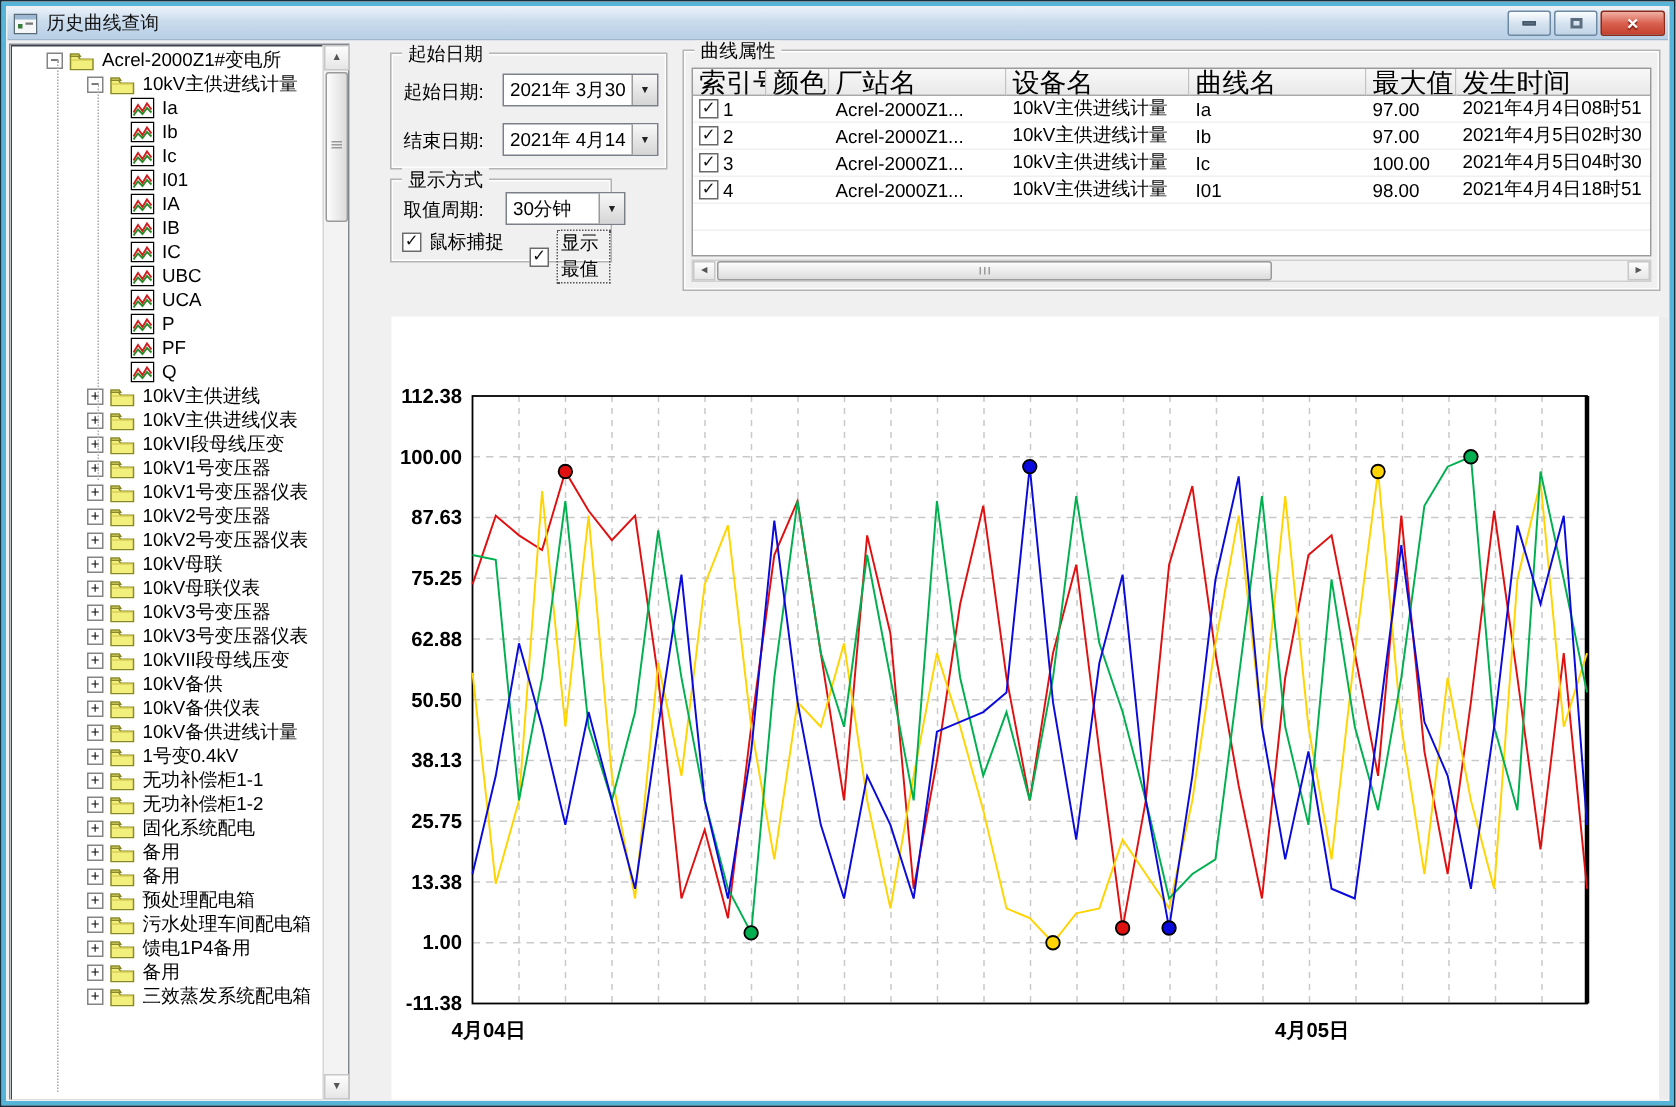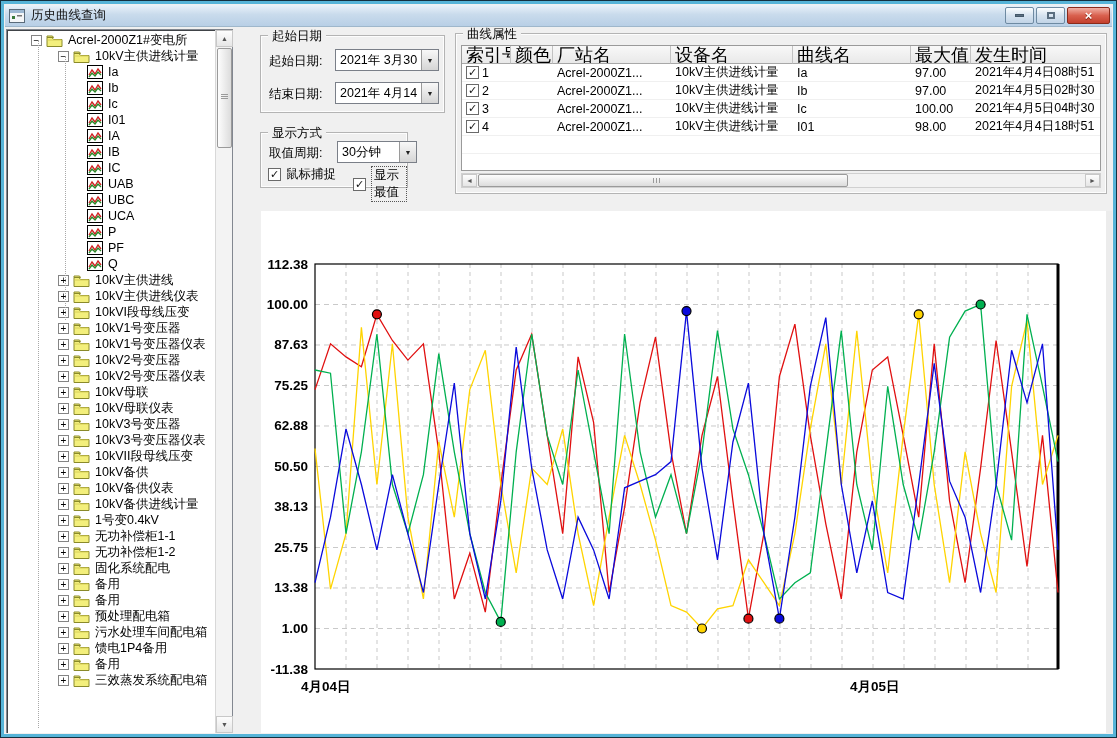--- a/index.html
+++ b/index.html
@@ -183,28 +183,20 @@
               <polyline points="2,12 5,8 8,11 11,7 14,10" fill="none" stroke="#2a8a2a" stroke-width="1.3"></polyline>
             </svg>
             <span class="tlabel">IC</span>
           </div>
           <div class="trow" style="padding-left:80px">
             <svg class="cicon" width="16" height="14">
               <rect x="0.5" y="0.5" width="15" height="13" fill="#fff" stroke="#000"></rect>
               <polyline points="2,10 5,5 8,9 11,4 14,8" fill="none" stroke="#d02020" stroke-width="1.3"></polyline>
               <polyline points="2,12 5,8 8,11 11,7 14,10" fill="none" stroke="#2a8a2a" stroke-width="1.3"></polyline>
             </svg>
-            <span class="tlabel">UAB</span>
-          </div>
-          <div class="trow" style="padding-left:80px">
-            <svg class="cicon" width="16" height="14">
-              <rect x="0.5" y="0.5" width="15" height="13" fill="#fff" stroke="#000"></rect>
-              <polyline points="2,10 5,5 8,9 11,4 14,8" fill="none" stroke="#d02020" stroke-width="1.3"></polyline>
-              <polyline points="2,12 5,8 8,11 11,7 14,10" fill="none" stroke="#2a8a2a" stroke-width="1.3"></polyline>
-            </svg>
             <span class="tlabel">UBC</span>
           </div>
           <div class="trow" style="padding-left:80px">
             <svg class="cicon" width="16" height="14">
               <rect x="0.5" y="0.5" width="15" height="13" fill="#fff" stroke="#000"></rect>
               <polyline points="2,10 5,5 8,9 11,4 14,8" fill="none" stroke="#d02020" stroke-width="1.3"></polyline>
               <polyline points="2,12 5,8 8,11 11,7 14,10" fill="none" stroke="#2a8a2a" stroke-width="1.3"></polyline>
             </svg>
             <span class="tlabel">UCA</span>
           </div>
@@ -481,21 +473,21 @@
         <span class="val">2021年  3月30</span>
         <span class="arrowbtn">▼</span>
       </div>
       <span class="lbl" style="left:8px;top:50px;">结束日期:</span>
       <div class="combo" style="left:74px;top:46px;width:104px;">
         <span class="val">2021年  4月14</span>
         <span class="arrowbtn">▼</span>
       </div>
     </div>
 
-    <div class="grp" style="left:255px;top:92px;width:148px;height:56px;margin-top:13px;">
+    <div class="grp" style="left:255px;top:92px;width:148px;height:56px;">
       <span class="gtitle">显示方式</span>
       <span class="lbl" style="left:8px;top:12px;">取值周期:</span>
       <div class="combo" style="left:76px;top:8px;width:80px;justify-content:space-between;">
         <span class="val">30分钟</span>
         <span class="arrowbtn">▼</span>
       </div>
       <div class="cbrow" style="left:7px;top:33px;">
         <span class="cb">✓</span>
         <span>鼠标捕捉</span>
       </div>

